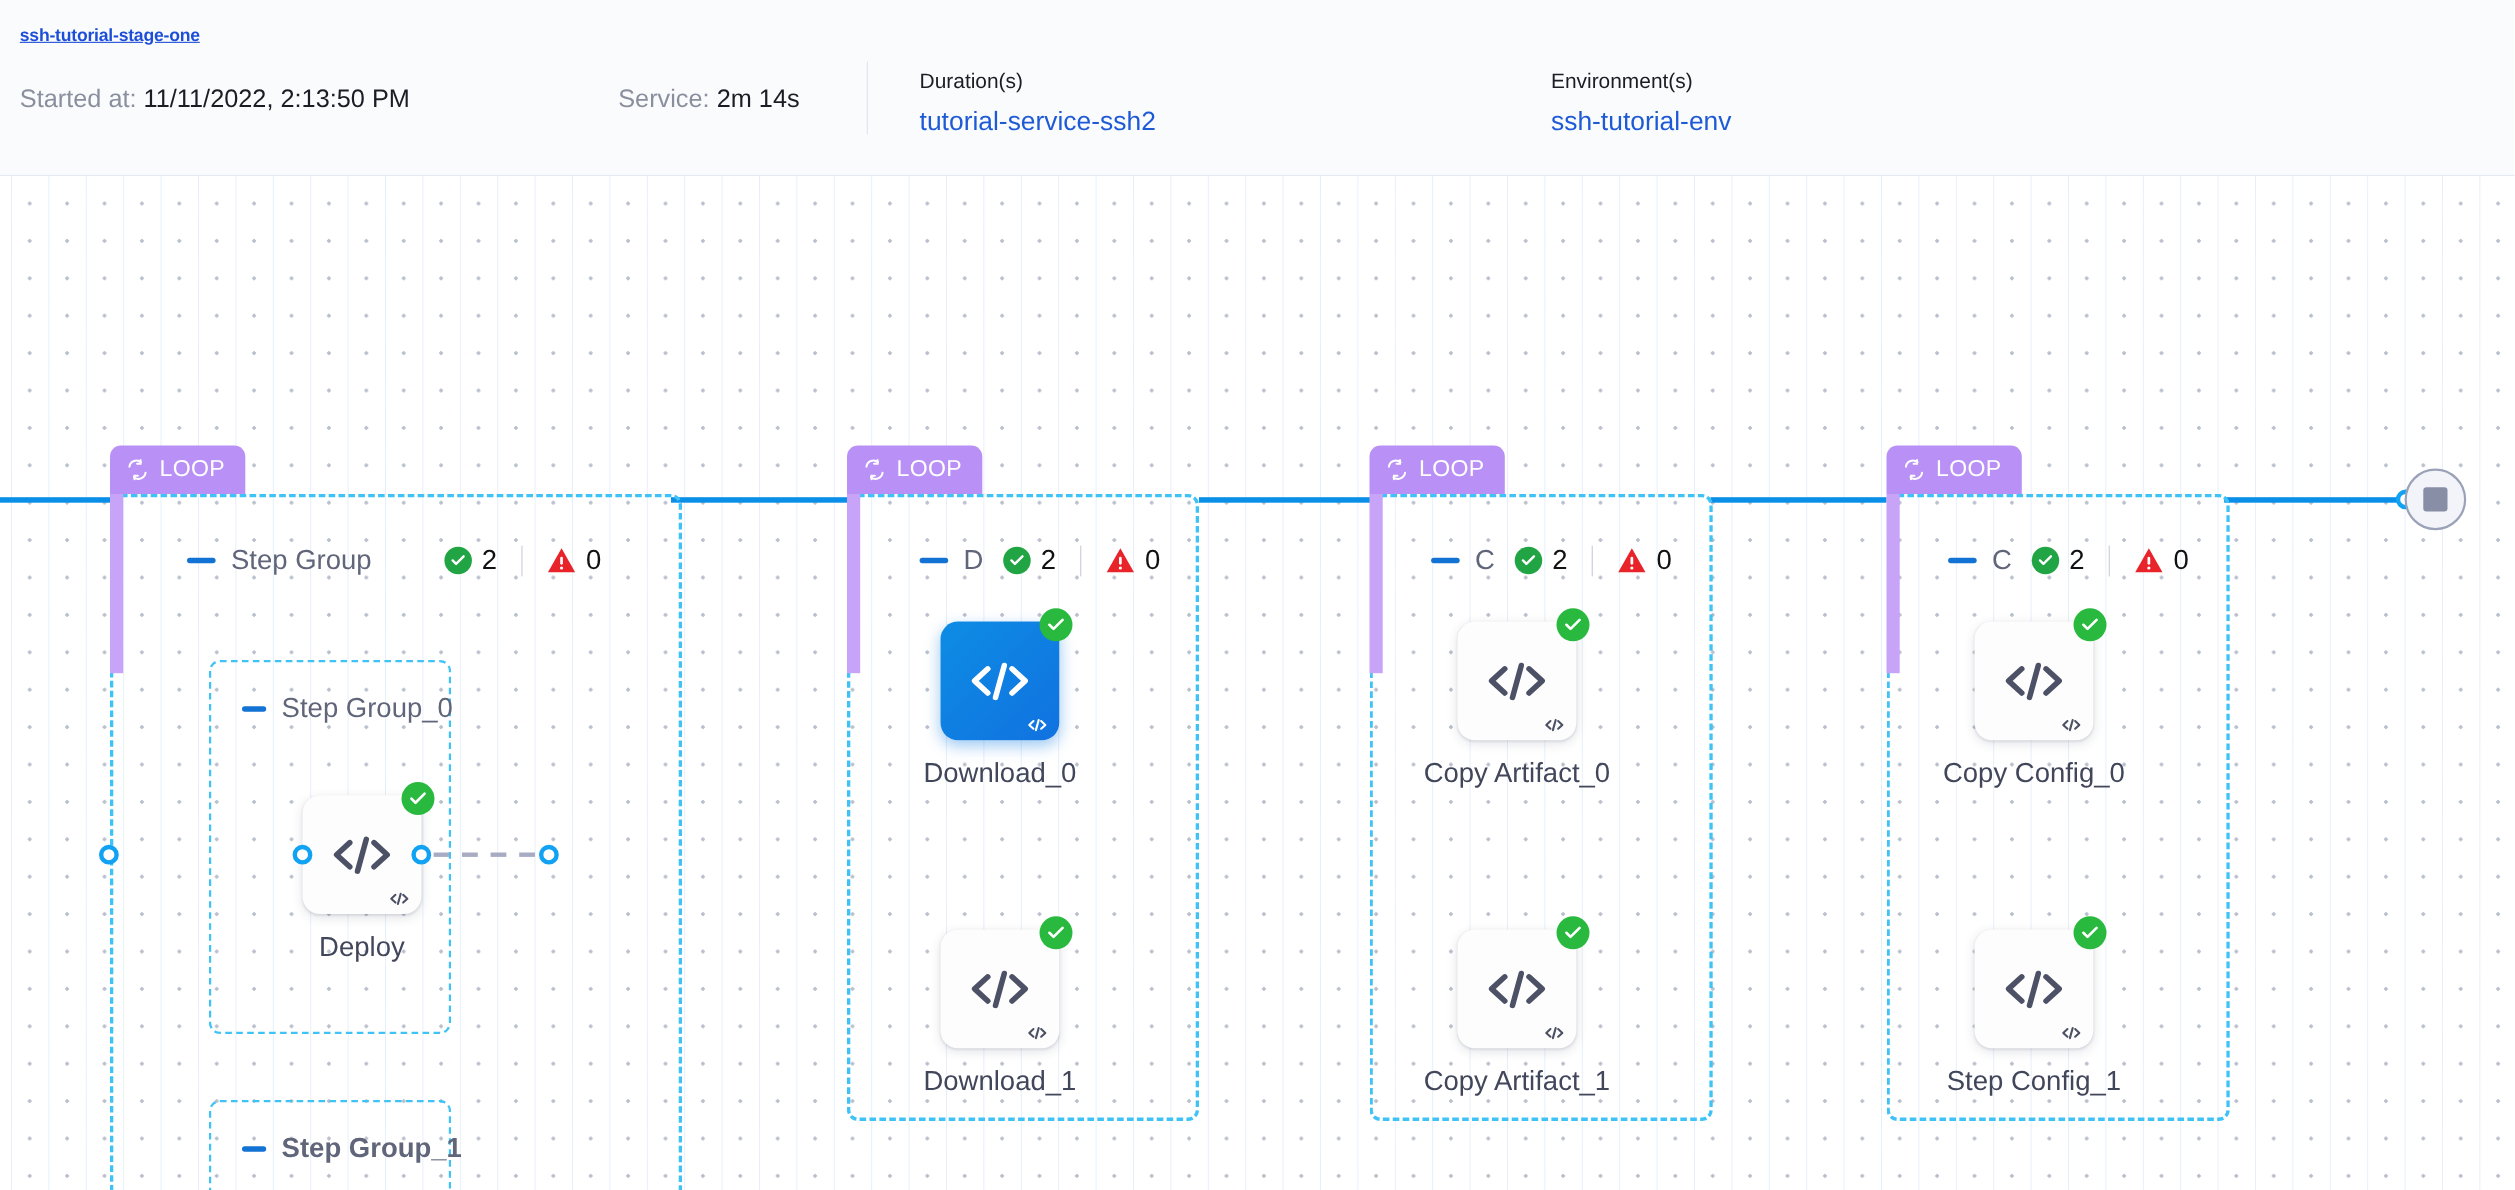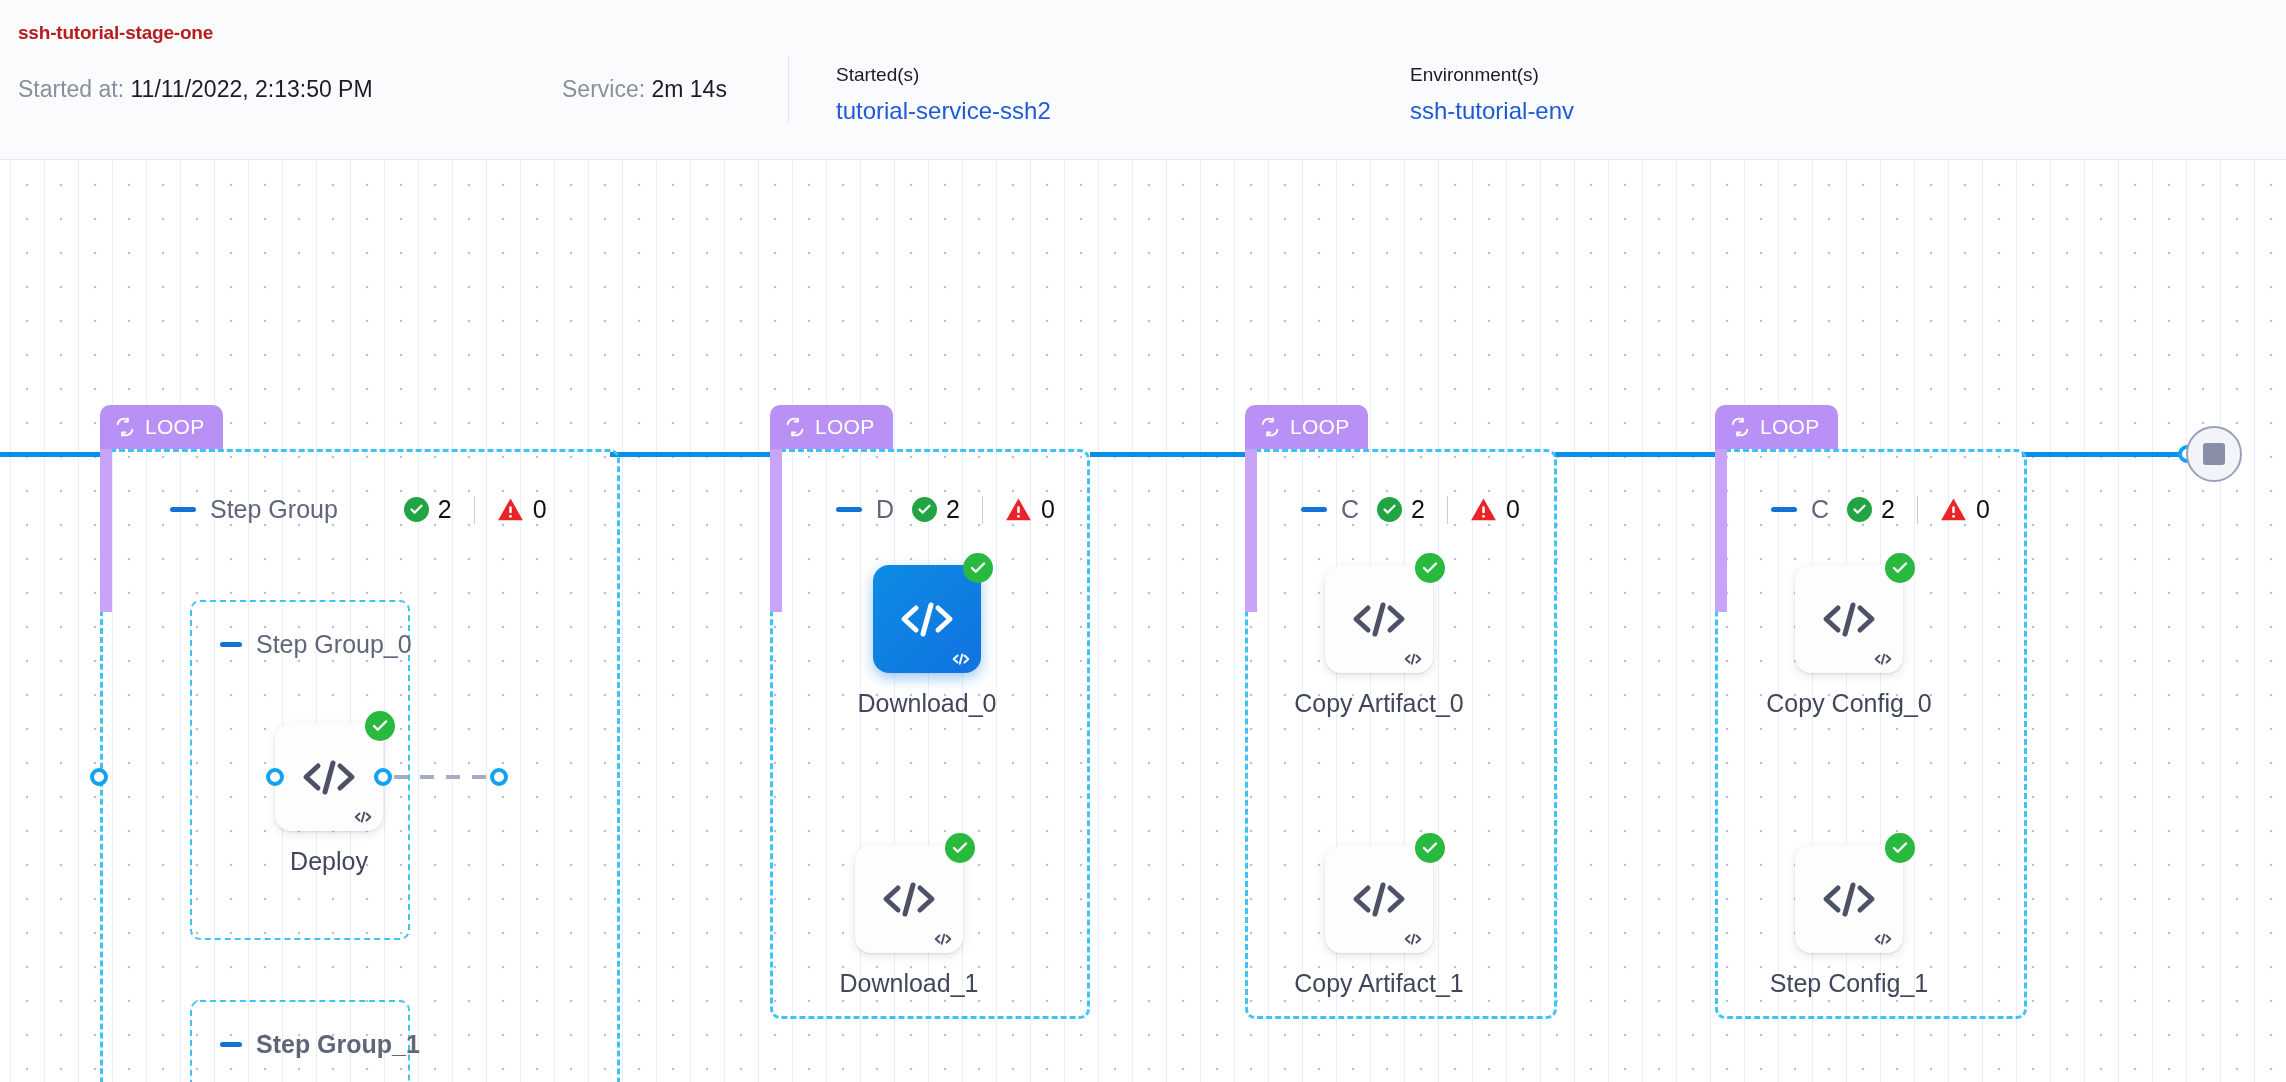--- a/index.html
+++ b/index.html
@@ -13,22 +13,22 @@
 
   
   .exec-header {
     position: absolute; left: 0; top: 0;
     width: 2286px; height: 160px;
     background: #fafbfd;
     border-bottom: 1px solid #e4e8f0;
     padding: 18px 0 0 18px;
   }
   .exec-title {
-    font-size: 19px; font-weight: bold; color: #b91c1c;
-    letter-spacing: -0.2px; line-height: 30px;
+    font-size: 16px; font-weight: bold; color: #1d4ed8;
+    letter-spacing: -0.2px; line-height: 30px; text-decoration: underline;
   }
   .meta-row { position: relative; margin-top: 14px; height: 90px; }
   .meta-block { position: absolute; top: 0; }
   .meta-inline { font-size: 23px; line-height: 26px; white-space: nowrap; }
   .meta-label { color: #8a8f9e; }
   .meta-value { color: #1b1d24; }
   .meta-stack-label {
     font-size: 19px; color: #1b1d24; line-height: 26px; white-space: nowrap;
   }
   .meta-stack-value {
@@ -174,21 +174,21 @@
       <div class="meta-block" style="left:544px;top:14px;">
         <div class="meta-inline">
           <span class="meta-label">Service:</span>
           <span class="meta-value">2m 14s</span>
         </div>
       </div>
 
       <div class="meta-divider" style="left:770px;"></div>
 
       <div class="meta-block" style="left:818px;top:0;">
-        <div class="meta-stack-label">Started(s)</div>
+        <div class="meta-stack-label">Duration(s)</div>
         <div class="meta-stack-value">tutorial-service-ssh2</div>
       </div>
 
       <div class="meta-block" style="left:1392px;top:0;">
         <div class="meta-stack-label">Environment(s)</div>
         <div class="meta-stack-value">ssh-tutorial-env</div>
       </div>
 
     </div>
   </div>
@@ -308,21 +308,21 @@
         <span class="stat-group">
           <svg width="27" height="25" viewBox="0 0 24 22">
             <path d="M12 1.2 23 20.6H1z" fill="#e8242a"></path>
             <rect x="10.9" y="8" width="2.2" height="6.4" rx="1.1" fill="#fff"></rect>
             <circle cx="12" cy="17.1" r="1.3" fill="#fff"></circle>
           </svg>
           <span class="stat-num">0</span>
         </span>
       </div>
 
-      <div class="node" style="left:103px;top:160px;">
+      <div class="node" style="left:85px;top:160px;">
         <div class="node-card selected">
           <div class="node-status">
             <svg width="18" height="18" viewBox="0 0 24 24" fill="none" stroke="#fff" stroke-width="3.2" stroke-linecap="round" stroke-linejoin="round">
                 <polyline points="20 6 9 17 4 12"></polyline>
               </svg>
           </div>
           <span class="node-glyph">
             <svg width="58" height="44" viewBox="0 0 58 44" fill="none" stroke="#ffffff" stroke-width="5" stroke-linecap="round" stroke-linejoin="round">
               <polyline points="18,11 6,22 18,33"></polyline>
                 <polyline points="40,11 52,22 40,33"></polyline>

